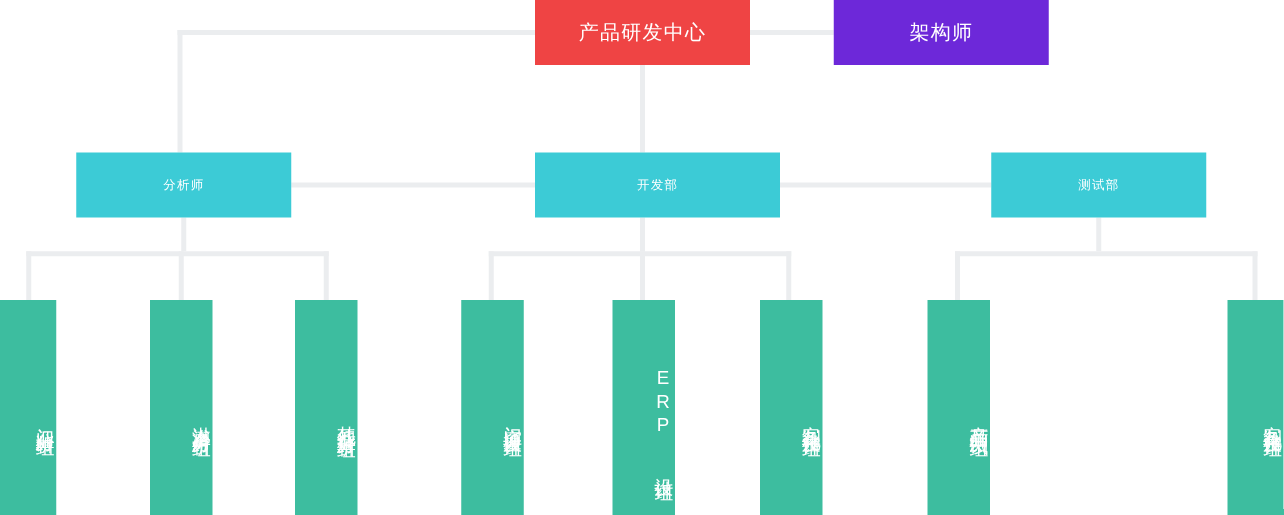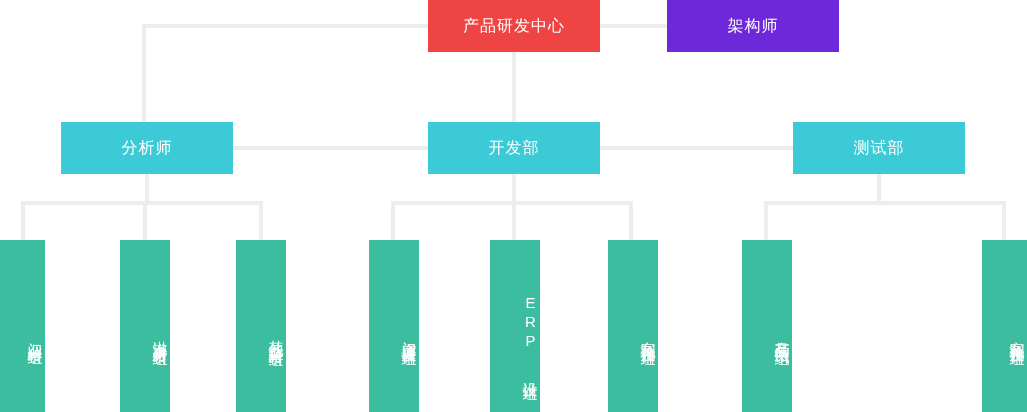--- a/index.html
+++ b/index.html
@@ -27,21 +27,21 @@
     text-align: center;
     letter-spacing: 1px;
     user-select: none;
   }
   .node.level-1 {
     background: #1f7fc0;
     font-size: 16px;
   }
   .node.level-2 {
     background: #3ccbd6;
-    font-size: 16px;
+    font-size: 10px;
   }
   .node.peer {
     background: #3ccbd6;
     font-size: 16px;
   }
   .node.level-3 {
     background: #3dbd9f;
     font-size: 15px;
     writing-mode: vertical-rl;
     text-orientation: upright;
@@ -79,21 +79,21 @@
     <div class="conn conn-v" style="left: 391px; top: 201px; width: 4px; height: 39px; background: rgb(235, 237, 239);"></div>
     <div class="conn conn-v" style="left: 512px; top: 201px; width: 4px; height: 39px; background: rgb(235, 237, 239);"></div>
     <div class="conn conn-v" style="left: 629px; top: 201px; width: 4px; height: 39px; background: rgb(235, 237, 239);"></div>
     <div class="conn conn-v" style="left: 877px; top: 174px; width: 4px; height: 27px; background: rgb(235, 237, 239);"></div>
     <div class="conn conn-h" style="left: 764px; top: 201px; width: 242px; height: 4px; background: rgb(235, 237, 239);"></div>
     <div class="conn conn-v" style="left: 764px; top: 201px; width: 4px; height: 39px; background: rgb(235, 237, 239);"></div>
     <div class="conn conn-v" style="left: 1002px; top: 201px; width: 4px; height: 39px; background: rgb(235, 237, 239);"></div>
     <div class="node level-1" style="left: 428px; top: 0px; width: 172px; height: 52px; background: #ef4444; color: rgb(255, 255, 255);">产品研发中心</div>
     <div class="node peer" style="left: 667px; top: 0px; width: 172px; height: 52px; background: #6d28d9; color: rgb(255, 255, 255);">架构师</div>
     <div class="node level-2" style="left: 61px; top: 122px; width: 172px; height: 52px; background: rgb(60, 203, 214); color: rgb(255, 255, 255);">分析师</div>
-    <div class="node level-2" style="left: 428px; top: 122px; width: 172px; height: 52px; background: rgb(60, 203, 214); color: rgb(255, 255, 255);">开发部</div>
+    <div class="node level-2" style="left: 428px; top: 122px; width: 196px; height: 52px; background: rgb(60, 203, 214); color: rgb(255, 255, 255);">开发部</div>
     <div class="node level-2" style="left: 793px; top: 122px; width: 172px; height: 52px; background: rgb(60, 203, 214); color: rgb(255, 255, 255);">测试部</div>
     <div class="node level-3" style="left: 0px; top: 240px; width: 45px; height: 172px; background: rgb(61, 189, 159); color: rgb(255, 255, 255);">门业分析组</div>
     <div class="node level-3" style="left: 120px; top: 240px; width: 50px; height: 172px; background: rgb(61, 189, 159); color: rgb(255, 255, 255);">淋浴房分析组</div>
     <div class="node level-3" style="left: 236px; top: 240px; width: 50px; height: 172px; background: rgb(61, 189, 159); color: rgb(255, 255, 255);">其他行业分析组</div>
     <div class="node level-3" style="left: 369px; top: 240px; width: 50px; height: 172px; background: rgb(61, 189, 159); color: rgb(255, 255, 255);">门窗通设计组</div>
     <div class="node level-3" style="left: 490px; top: 240px; width: 50px; height: 172px; background: rgb(61, 189, 159); color: rgb(255, 255, 255);">ERP 设计组</div>
     <div class="node level-3" style="left: 608px; top: 240px; width: 50px; height: 172px; background: rgb(61, 189, 159); color: rgb(255, 255, 255);">客制化设计组</div>
     <div class="node level-3" style="left: 742px; top: 240px; width: 50px; height: 172px; background: rgb(61, 189, 159); color: rgb(255, 255, 255);">产品画测试组</div>
     <div class="node level-3" style="left: 982px; top: 240px; width: 45px; height: 172px; background: rgb(61, 189, 159); color: rgb(255, 255, 255);">客制化设计组</div>
   </div>

